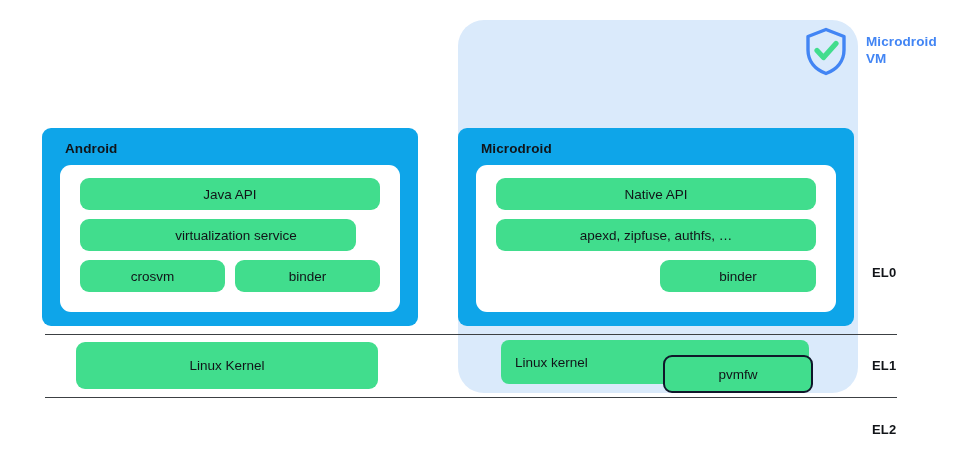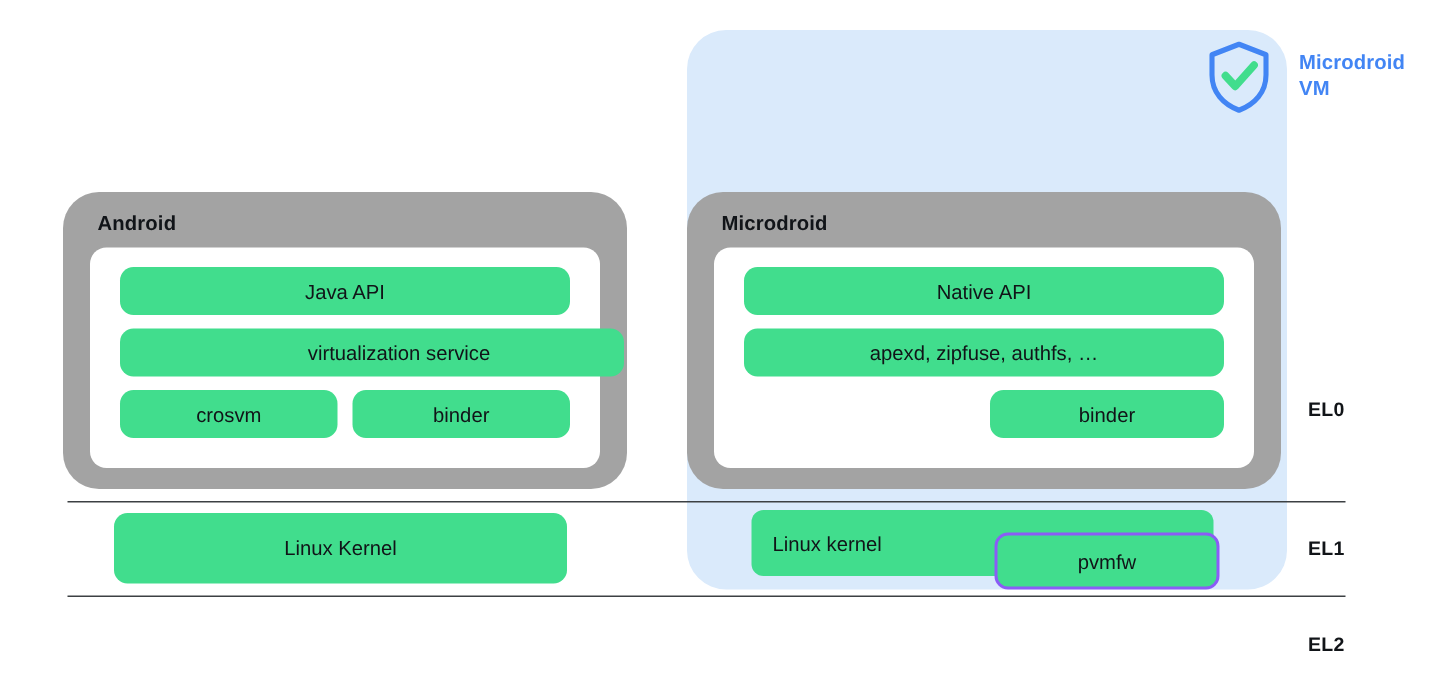--- a/index.html
+++ b/index.html
@@ -78,22 +78,22 @@
     left: 76px;
     top: 70px;
     width: 730px;
     height: 50px;
     border-radius: 11px;
   }
 
   
   .os-panel {
     position: absolute;
-    background: #a3a3a3;
-    border-radius: 24px;
+    background: #0ea5e9;
+    border-radius: 9px;
     z-index: 2;
     box-sizing: border-box;
   }
   .os-panel.android { left: 42px; top: 128px; width: 376px; height: 198px; }
   .os-panel.microdroid { left: 458px; top: 128px; width: 396px; height: 198px; }
 
   .os-title {
     position: absolute;
     top: 13px;
     left: 23px;
@@ -110,39 +110,39 @@
     box-sizing: border-box;
   }
   .os-panel.android .os-inner { left: 18px; top: 37px; width: 340px; height: 147px; }
   .os-panel.microdroid .os-inner { left: 18px; top: 37px; width: 360px; height: 147px; }
 
   
   .os-inner .gbox { z-index: 3; }
 
   
   .b-java     { left: 20px;  top: 13px;  width: 300px; height: 32px; text-align: center; }
-  .b-virt     { left: 20px;  top: 54px;  width: 336px; height: 32px; padding-left: 36px; }
+  .b-virt     { left: 20px;  top: 54px;  width: 276px; height: 32px; padding-left: 36px; }
   .b-crosvm   { left: 20px;  top: 95px;  width: 145px; height: 32px; }
   .b-binder-a { left: 175px; top: 95px;  width: 145px; height: 32px; }
 
   
   .b-native   { left: 20px;  top: 13px;  width: 320px; height: 32px; }
   .b-apexd    { left: 20px;  top: 54px;  width: 320px; height: 32px; }
   .b-mdm      { left: 20px;  top: 95px;  width: 154px; height: 32px; }
   .b-binder-m { left: 184px; top: 95px;  width: 156px; height: 32px; }
 
   
   .k-linux-android { left: 76px;  top: 342px; width: 302px; height: 47px; }
   .k-linux-vm      { left: 501px; top: 340px; width: 308px; height: 44px; border-radius: 8px; }
   .k-pvmfw {
     left: 663px;
     top: 355px;
     width: 150px;
     height: 38px;
-    border: 2px solid #8b5cf6;
+    border: 2px solid #0f172a;
     border-radius: 9px;
     z-index: 4;
   }
 
   
   .h-pkvm { left: 76px; top: 406px; width: 730px; height: 47px; border-radius: 11px; }
 
   
   .divider {
     position: absolute;

